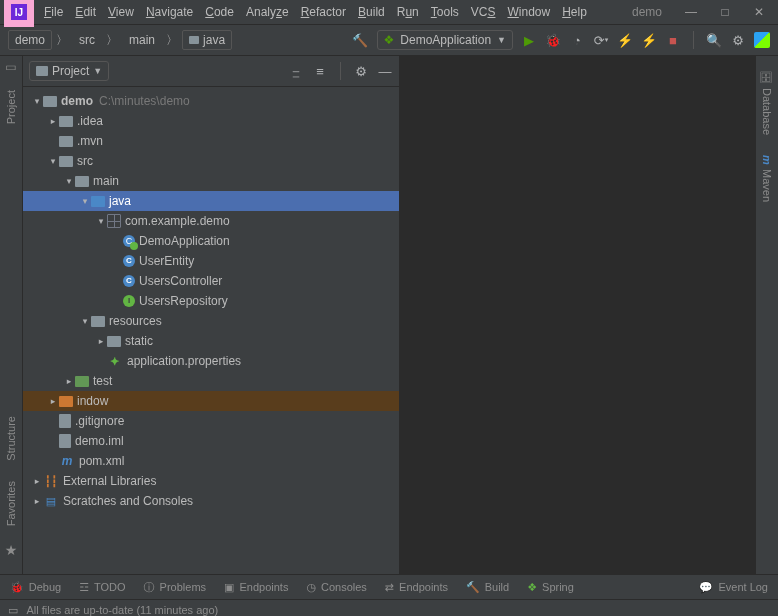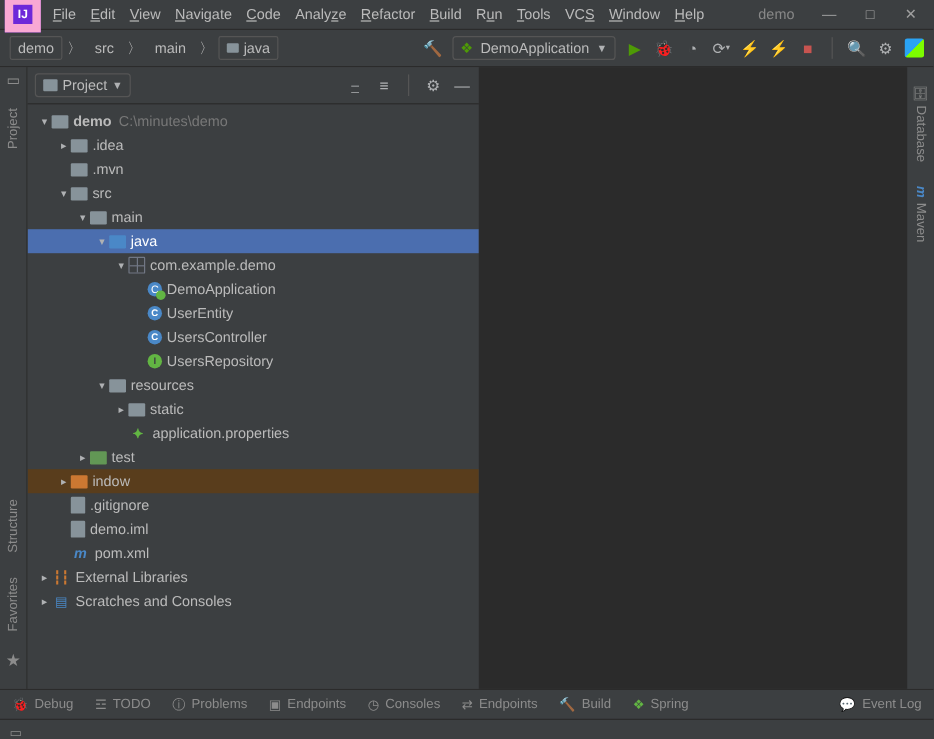--- a/index.html
+++ b/index.html
@@ -328,13 +328,14 @@
       <span>Spring</span>
     </div>
   <div class="bt right">
       <span>💬</span>
       <span>Event Log</span>
     </div>
 </div>
 
 <div class="status">
   <span>▭</span>
+  <span>All files are up-to-date (11 minutes ago)</span>
 </div>
 
 </body></html>

